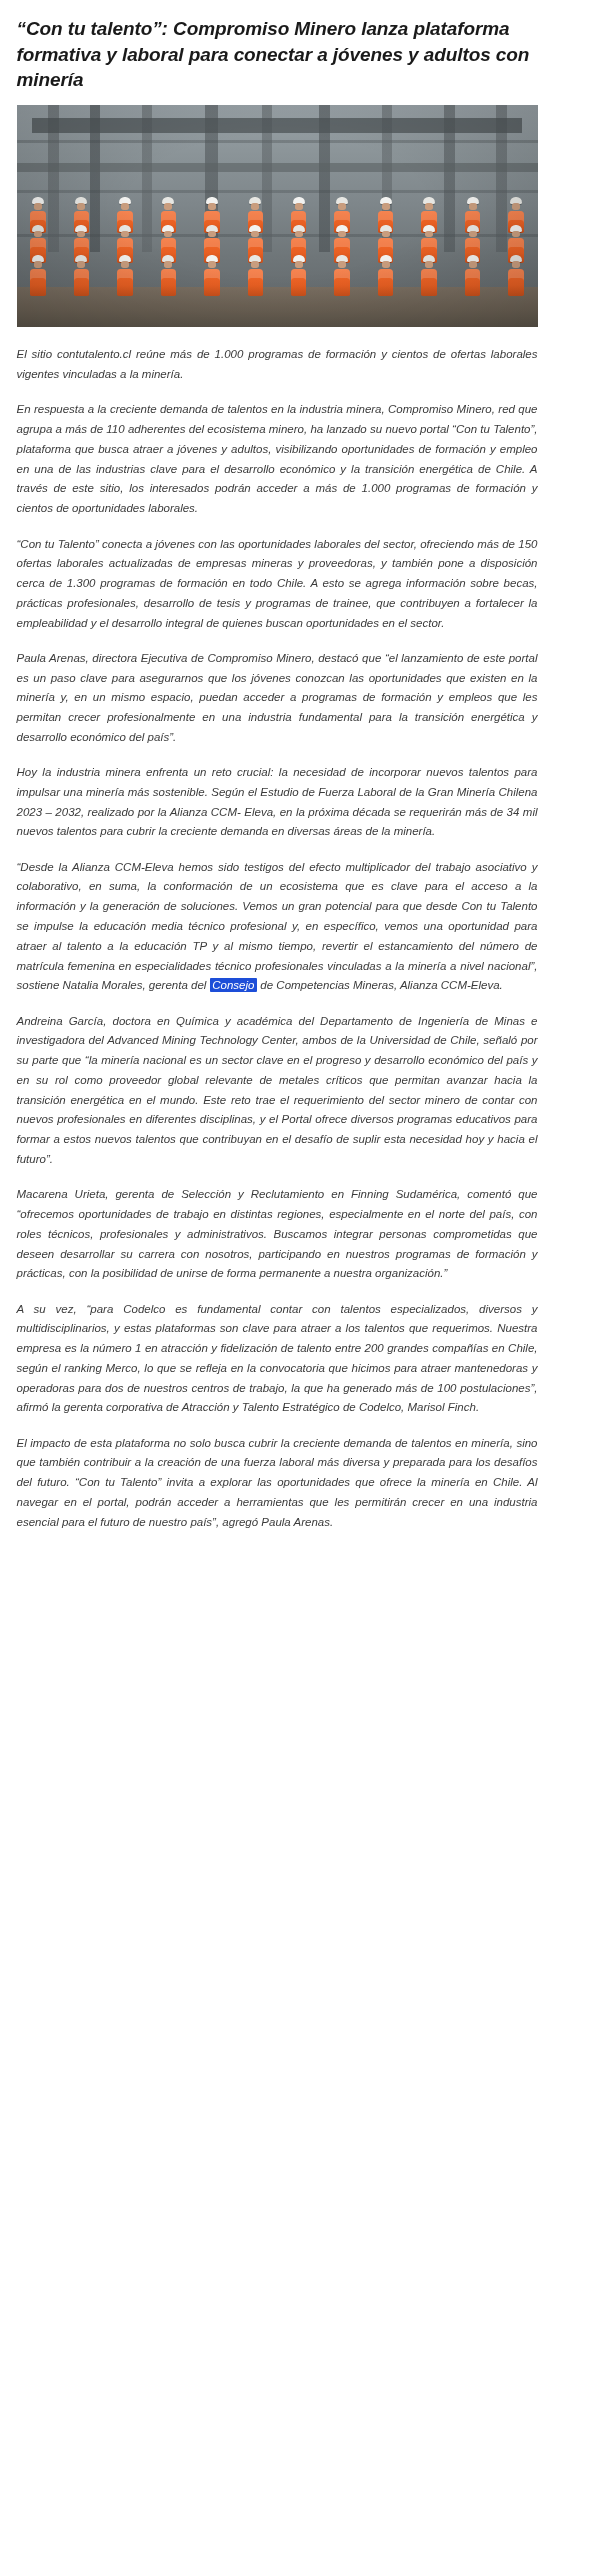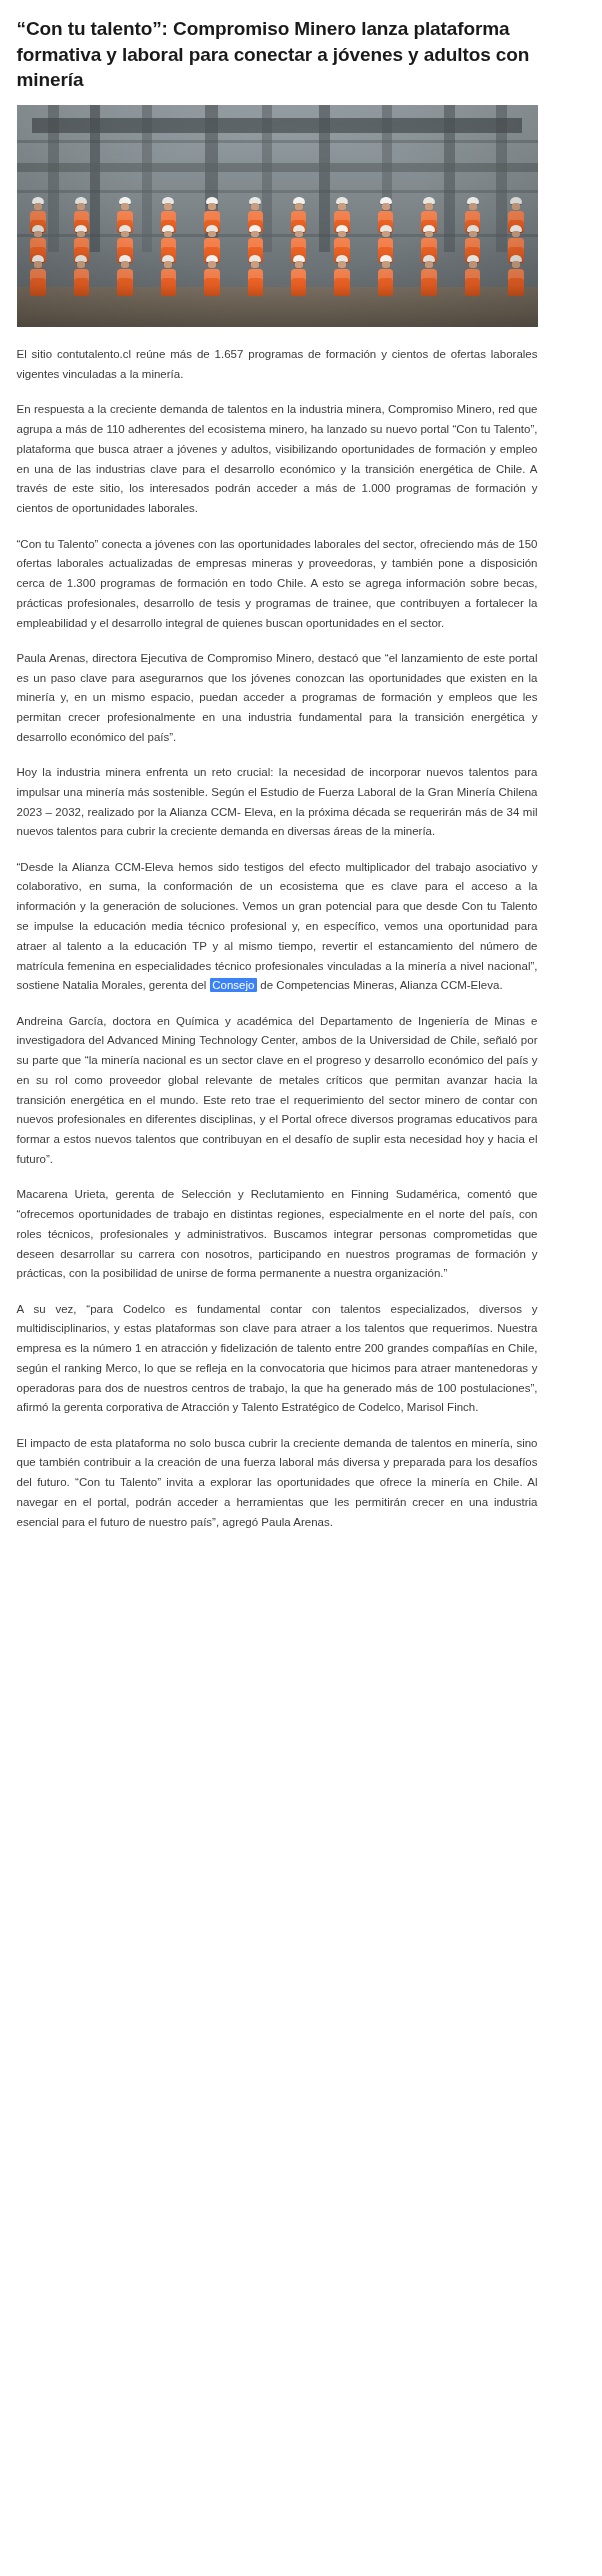--- a/index.html
+++ b/index.html
@@ -9,20 +9,21 @@
     background: #ffffff;
   }
   body {
     width: 602px;
     font-family: "Liberation Sans", sans-serif;
     color: #333333;
   }
   .page {
     width: 554px;
     padding: 12.8px 16.5px 24px 16.5px;
+    font-style: italic;
   }
   .article-title {
     font-size: 19px;
     line-height: 1.33;
     font-weight: bold;
     color: #1a1a1a;
     margin: 3.7px 0 12.8px 0;
     letter-spacing: -0.1px;
   }
   .hero {
@@ -103,21 +104,21 @@
     line-height: 1.72;
     color: #3b3b3b;
     text-align: justify;
     margin: 0 0 15.5px 0;
   }
   p.body-text:last-child { margin-bottom: 8px; }
   .lede {
     margin-bottom: 16.5px;
   }
   .highlight {
-    background: #3b82f6;
+    background: #1d4ed8;
     color: #ffffff;
     padding: 0.9px 2.7px;
     border-radius: 0.9px;
   }
 </style>
 </head>
 <body>
 
 <div class="page">
 
@@ -315,21 +316,21 @@
             <div class="face"></div>
             <div class="body"></div>
           </div>
       </div>
     </div>
     <div class="vignette"></div>
   </div>
 
   <div class="article-body">
 
-    <p class="body-text lede">El sitio contutalento.cl reúne más de 1.657 programas de formación y cientos de ofertas laborales vigentes vinculadas a la minería.</p>
+    <p class="body-text lede">El sitio contutalento.cl reúne más de 1.000 programas de formación y cientos de ofertas laborales vigentes vinculadas a la minería.</p>
 
     <p class="body-text">En respuesta a la creciente demanda de talentos en la industria minera, Compromiso Minero, red que agrupa a más de 110 adherentes del ecosistema minero, ha lanzado su nuevo portal “Con tu Talento”, plataforma que busca atraer a jóvenes y adultos, visibilizando oportunidades de formación y empleo en una de las industrias clave para el desarrollo económico y la transición energética de Chile. A través de este sitio, los interesados podrán acceder a más de 1.000 programas de formación y cientos de oportunidades laborales.</p>
     <p class="body-text">“Con tu Talento” conecta a jóvenes con las oportunidades laborales del sector, ofreciendo más de 150 ofertas laborales actualizadas de empresas mineras y proveedoras, y también pone a disposición cerca de 1.300 programas de formación en todo Chile. A esto se agrega información sobre becas, prácticas profesionales, desarrollo de tesis y programas de trainee, que contribuyen a fortalecer la empleabilidad y el desarrollo integral de quienes buscan oportunidades en el sector.</p>
     <p class="body-text">Paula Arenas, directora Ejecutiva de Compromiso Minero, destacó que “el lanzamiento de este portal es un paso clave para asegurarnos que los jóvenes conozcan las oportunidades que existen en la minería y, en un mismo espacio, puedan acceder a programas de formación y empleos que les permitan crecer profesionalmente en una industria fundamental para la transición energética y desarrollo económico del país”.</p>
     <p class="body-text">Hoy la industria minera enfrenta un reto crucial: la necesidad de incorporar nuevos talentos para impulsar una minería más sostenible. Según el Estudio de Fuerza Laboral de la Gran Minería Chilena 2023 – 2032, realizado por la Alianza CCM- Eleva, en la próxima década se requerirán más de 34 mil nuevos talentos para cubrir la creciente demanda en diversas áreas de la minería.</p>
 
     <p class="body-text"><span>“Desde la Alianza CCM-Eleva hemos sido testigos del efecto multiplicador del trabajo asociativo y colaborativo, en suma, la conformación de un ecosistema que es clave para el acceso a la información y la generación de soluciones. Vemos un gran potencial para que desde Con tu Talento se impulse la educación media técnico profesional y, en específico, vemos una oportunidad para atraer al talento a la educación TP y al mismo tiempo, revertir el estancamiento del número de matrícula femenina en especialidades técnico profesionales vinculadas a la minería a nivel nacional”, sostiene Natalia Morales, gerenta del </span><span class="highlight">Consejo</span><span> de Competencias Mineras, Alianza CCM-Eleva.</span></p>
 
     <p class="body-text">Andreina García, doctora en Química y académica del Departamento de Ingeniería de Minas e investigadora del Advanced Mining Technology Center, ambos de la Universidad de Chile, señaló por su parte que “la minería nacional es un sector clave en el progreso y desarrollo económico del país y en su rol como proveedor global relevante de metales críticos que permitan avanzar hacia la transición energética en el mundo. Este reto trae el requerimiento del sector minero de contar con nuevos profesionales en diferentes disciplinas, y el Portal ofrece diversos programas educativos para formar a estos nuevos talentos que contribuyan en el desafío de suplir esta necesidad hoy y hacia el futuro”.</p>
     <p class="body-text">Macarena Urieta, gerenta de Selección y Reclutamiento en Finning Sudamérica, comentó que “ofrecemos oportunidades de trabajo en distintas regiones, especialmente en el norte del país, con roles técnicos, profesionales y administrativos. Buscamos integrar personas comprometidas que deseen desarrollar su carrera con nosotros, participando en nuestros programas de formación y prácticas, con la posibilidad de unirse de forma permanente a nuestra organización.”</p>

